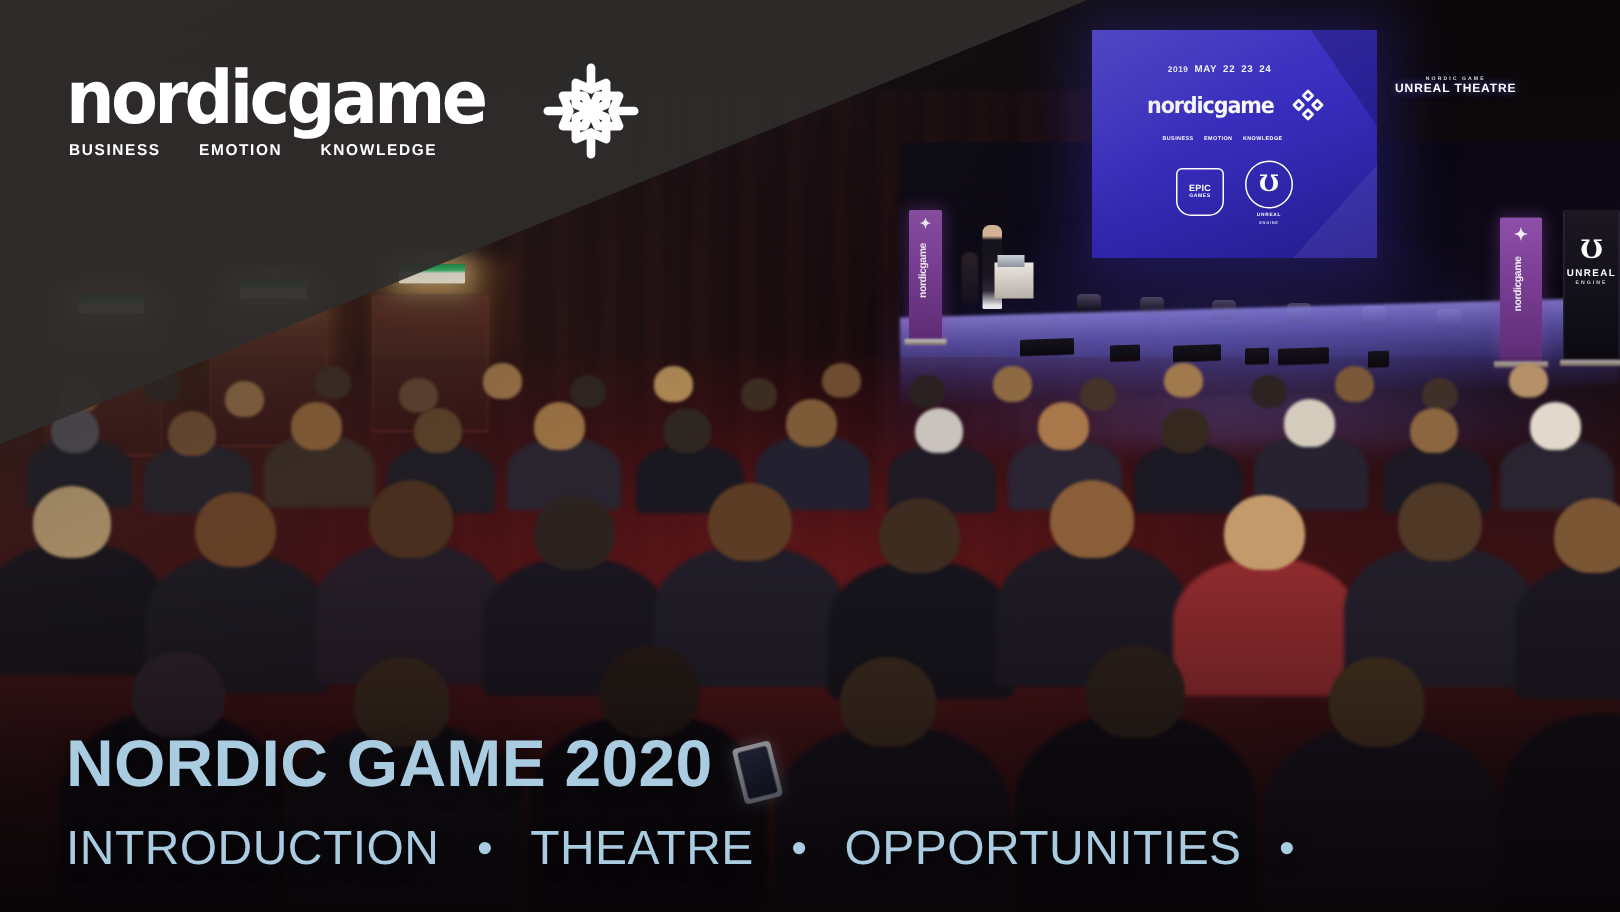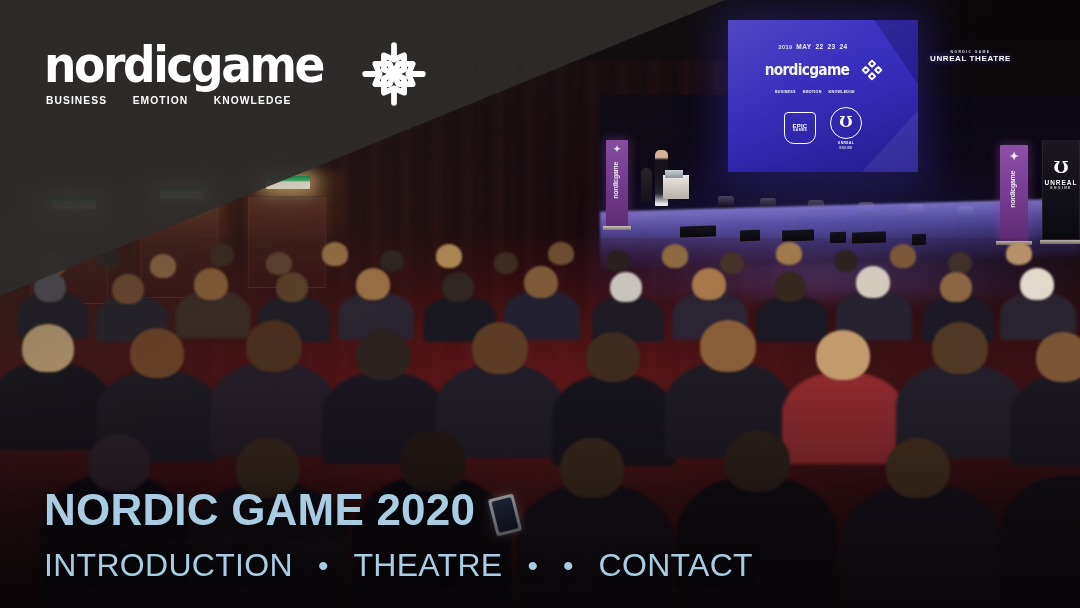--- a/index.html
+++ b/index.html
@@ -548,18 +548,18 @@
   </div>
 
   <div class="bottom-fade"></div>
   <div class="titles">
     <div class="title-main">NORDIC GAME 2020</div>
     <div class="nav">
       <span class="nav-item">INTRODUCTION</span>
       <span class="nav-sep">•</span>
       <span class="nav-item">THEATRE</span>
       <span class="nav-sep">•</span>
+      <span class="nav-item">OPPORTUNITIES</span>
       <span class="nav-sep">•</span>
-      <span class="nav-item">CONTACT</span>
     </div>
   </div>
 
 </div>
 
 </body></html>

